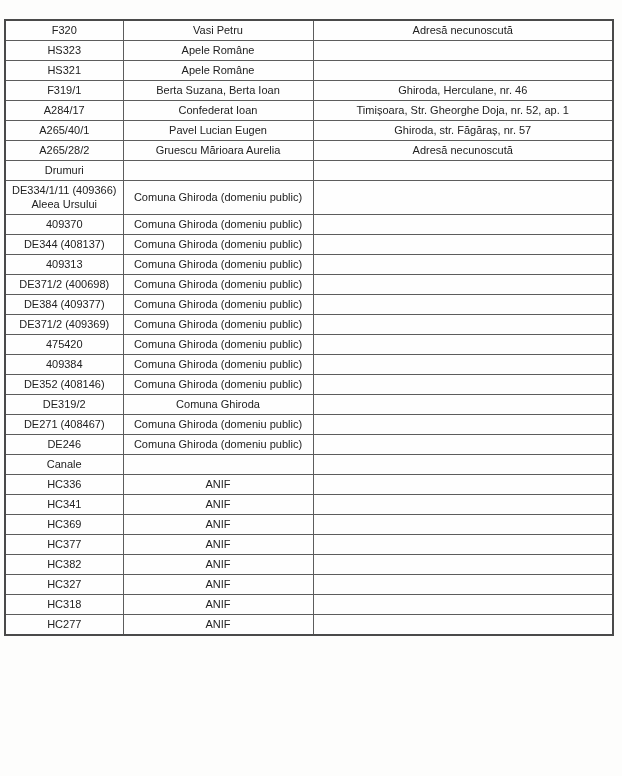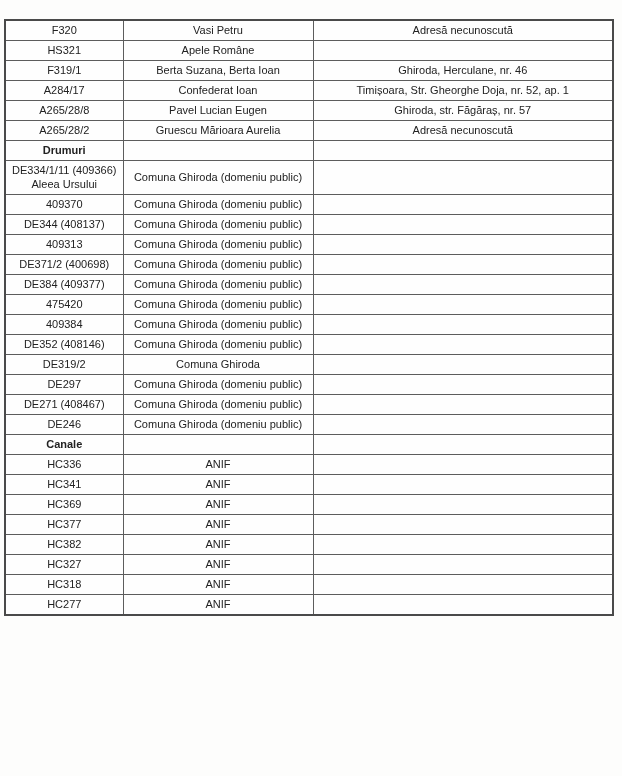--- a/index.html
+++ b/index.html
@@ -39,21 +39,21 @@
     line-height: 1.2;
     color: #222222;
     overflow: hidden;
     white-space: nowrap;
   }
   table.doc-table tr.tall td {
     height: 33px;
     white-space: normal;
   }
   table.doc-table tr.section td.c-id {
-    font-weight: bold;
+    font-weight: normal;
   }
   .cl {
     display: block;
   }
 </style>
 </head>
 <body>
 
 <div class="page">
   <table class="doc-table">
@@ -69,20 +69,31 @@
           </td>
           <td class="c-owner">
             <span class="cl">Vasi Petru</span>
           </td>
           <td class="c-address">
             <span class="cl">Adresă necunoscută</span>
           </td>
         </tr>
         <tr>
           <td class="c-id">
+            <span class="cl">HS323</span>
+          </td>
+          <td class="c-owner">
+            <span class="cl">Apele Române</span>
+          </td>
+          <td class="c-address">
+            <span class="cl"></span>
+          </td>
+        </tr>
+        <tr>
+          <td class="c-id">
             <span class="cl">HS321</span>
           </td>
           <td class="c-owner">
             <span class="cl">Apele Române</span>
           </td>
           <td class="c-address">
             <span class="cl"></span>
           </td>
         </tr>
         <tr>
@@ -102,21 +113,21 @@
           </td>
           <td class="c-owner">
             <span class="cl">Confederat Ioan</span>
           </td>
           <td class="c-address">
             <span class="cl">Timișoara, Str. Gheorghe Doja, nr. 52, ap. 1</span>
           </td>
         </tr>
         <tr>
           <td class="c-id">
-            <span class="cl">A265/28/8</span>
+            <span class="cl">A265/40/1</span>
           </td>
           <td class="c-owner">
             <span class="cl">Pavel Lucian Eugen</span>
           </td>
           <td class="c-address">
             <span class="cl">Ghiroda, str. Făgăraș, nr. 57</span>
           </td>
         </tr>
         <tr>
           <td class="c-id">
@@ -202,20 +213,31 @@
           </td>
           <td class="c-owner">
             <span class="cl">Comuna Ghiroda (domeniu public)</span>
           </td>
           <td class="c-address">
             <span class="cl"></span>
           </td>
         </tr>
         <tr>
           <td class="c-id">
+            <span class="cl">DE371/2 (409369)</span>
+          </td>
+          <td class="c-owner">
+            <span class="cl">Comuna Ghiroda (domeniu public)</span>
+          </td>
+          <td class="c-address">
+            <span class="cl"></span>
+          </td>
+        </tr>
+        <tr>
+          <td class="c-id">
             <span class="cl">475420</span>
           </td>
           <td class="c-owner">
             <span class="cl">Comuna Ghiroda (domeniu public)</span>
           </td>
           <td class="c-address">
             <span class="cl"></span>
           </td>
         </tr>
         <tr>
@@ -239,31 +261,20 @@
           <td class="c-address">
             <span class="cl"></span>
           </td>
         </tr>
         <tr>
           <td class="c-id">
             <span class="cl">DE319/2</span>
           </td>
           <td class="c-owner">
             <span class="cl">Comuna Ghiroda</span>
-          </td>
-          <td class="c-address">
-            <span class="cl"></span>
-          </td>
-        </tr>
-        <tr>
-          <td class="c-id">
-            <span class="cl">DE297</span>
-          </td>
-          <td class="c-owner">
-            <span class="cl">Comuna Ghiroda (domeniu public)</span>
           </td>
           <td class="c-address">
             <span class="cl"></span>
           </td>
         </tr>
         <tr>
           <td class="c-id">
             <span class="cl">DE271 (408467)</span>
           </td>
           <td class="c-owner">

